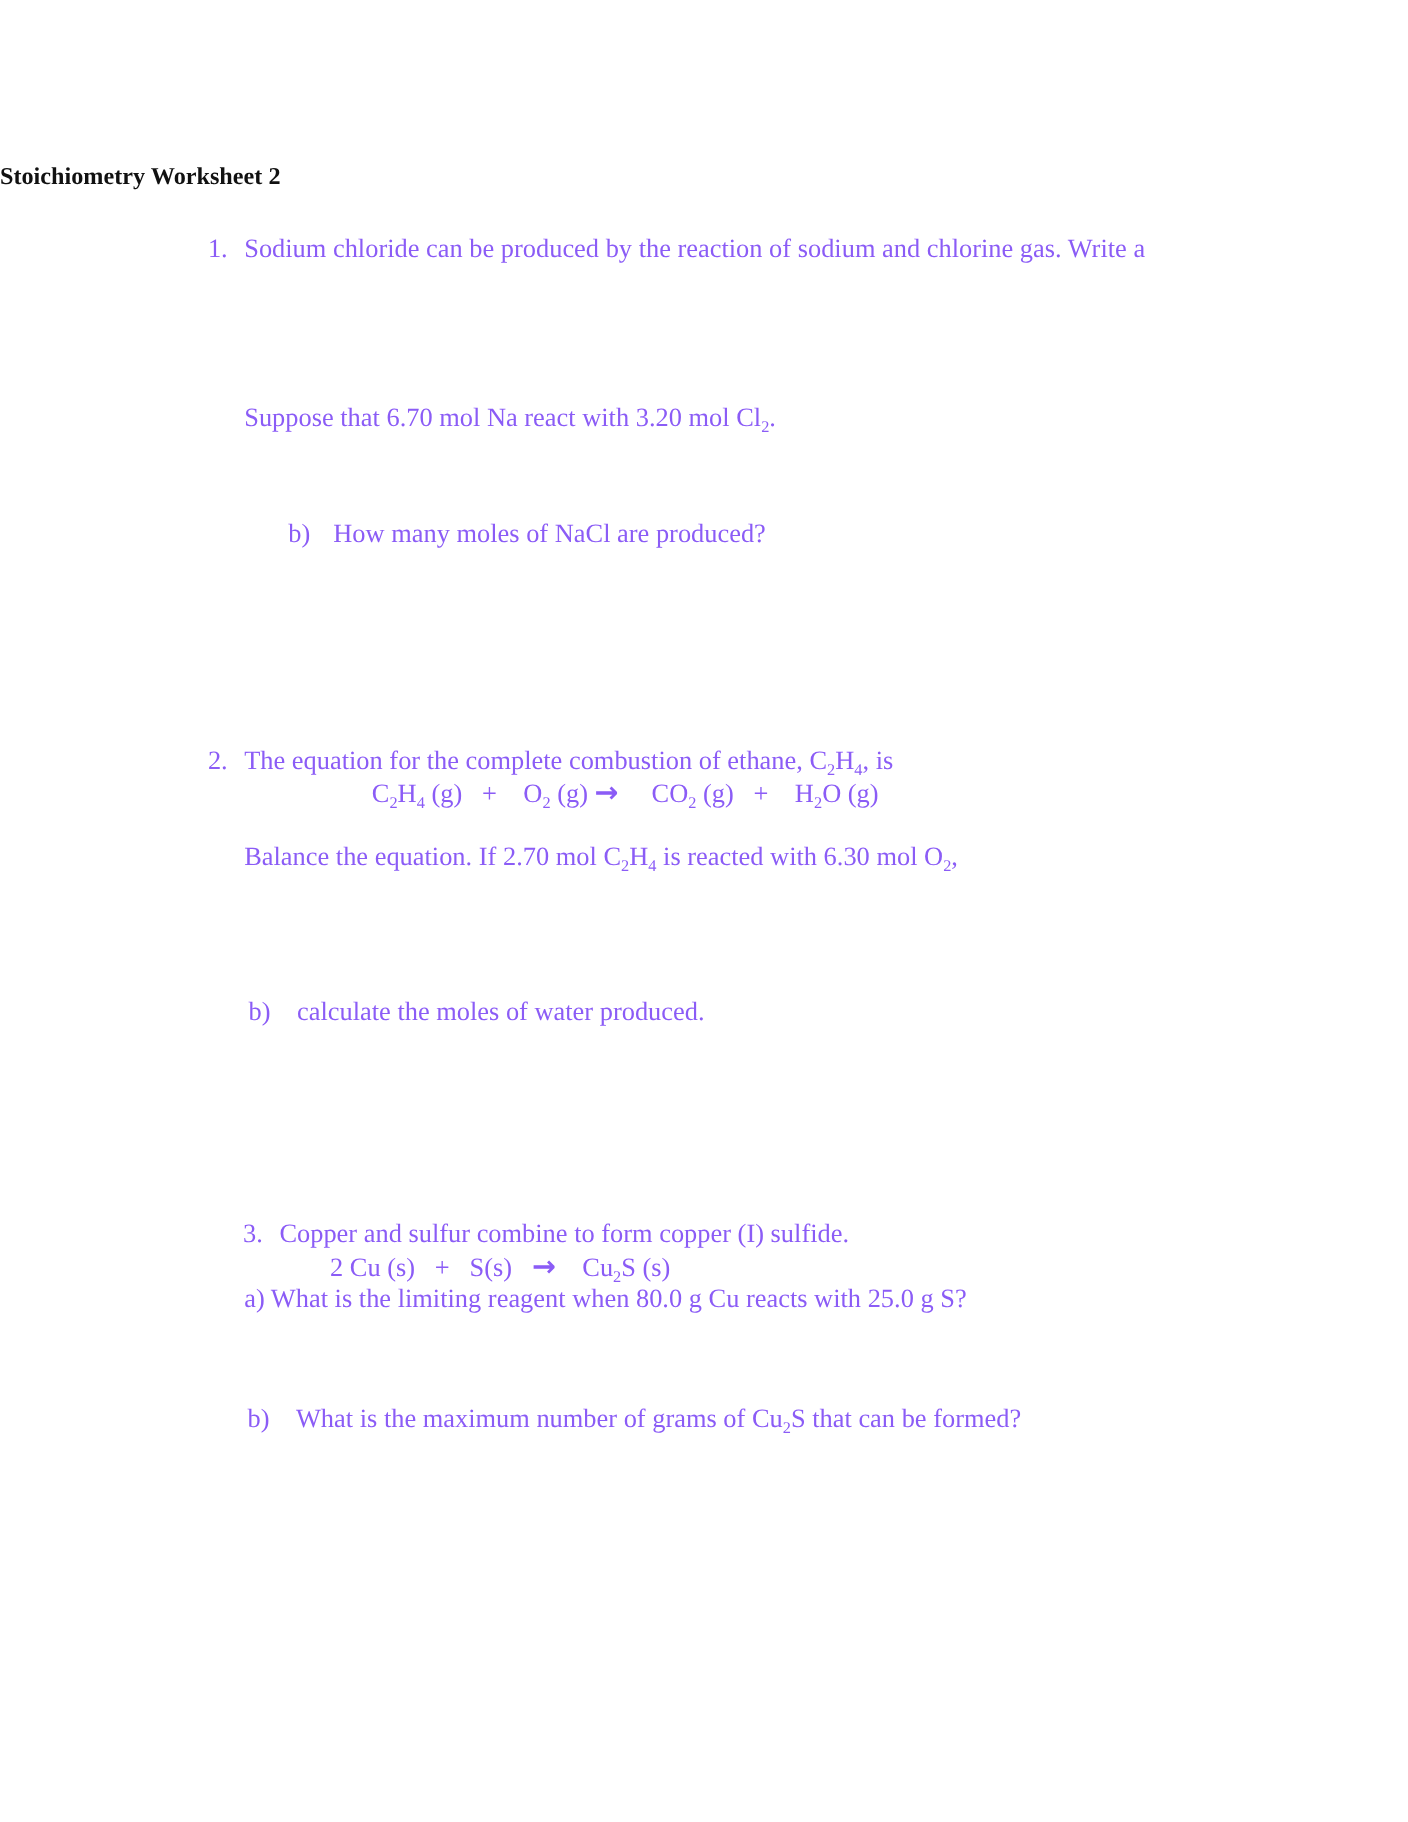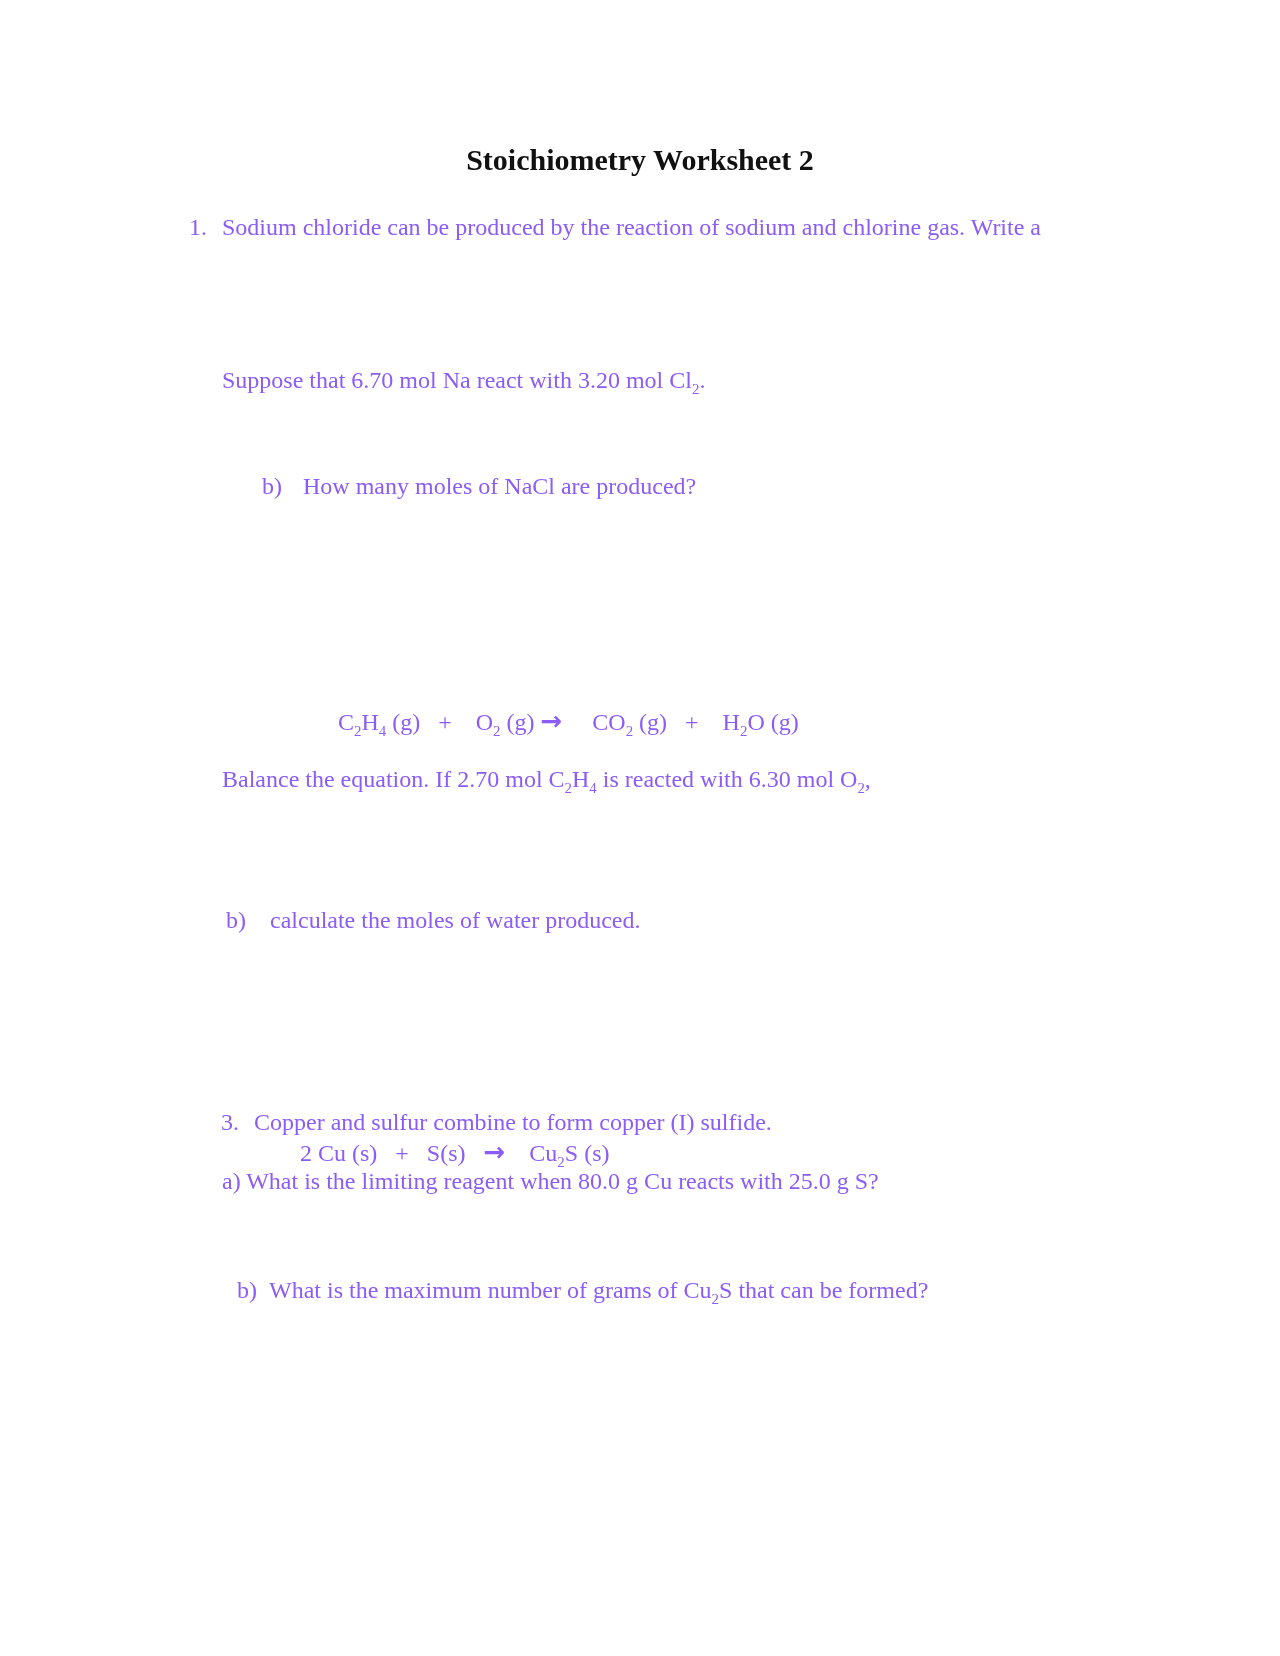--- a/index.html
+++ b/index.html
@@ -19,23 +19,22 @@
     position: absolute;
     white-space: pre;
     font-size: 24px;
     line-height: 29px;
     color: #8b5cf6;
   }
   .title {
     position: absolute;
     left: 0; right: 0;
     top: 143px;
-    text-align: center;
     font-weight: bold;
-    font-size: 30px;
+    font-size: 22px;
     line-height: 34px;
     color: #111111;
   }
   .num  { display: inline-block; width: 33px; }
   .lblA { display: inline-block; width: 41px; }
   .lblB { display: inline-block; width: 44px; }
   sub { font-size: 0.62em; line-height: 0; }
   .arrow {
     font-family: "DejaVu Sans", sans-serif;
     font-weight: 700;
@@ -49,29 +48,30 @@
 
   <div class="title">Stoichiometry Worksheet 2</div>
 
   <div class="line" style="left:189px; top:213px;"><span class="num">1.</span><span>Sodium chloride can be produced by the reaction of sodium and chlorine gas. Write a</span></div>
 
   <div class="line" style="left:222px; top:356px;margin-top:10px;"><span><span>Suppose that 6.70 mol Na react with 3.20 mol Cl</span><sub>2</sub><span>.</span></span></div>
 
 
   <div class="line" style="left:262px; top:472px;"><span class="lblA">b)</span><span>How many moles of NaCl are produced?</span></div>
 
+  <div class="line" style="left:189px; top:678px;"><span class="num">2.</span><span><span>The equation for the complete combustion of ethane, C</span><sub>2</sub><span>H</span><sub>4</sub><span>, is</span></span></div>
 
   <div class="line" style="left:300px; top:707px;margin-left:38px;"><span><span>C</span><sub>2</sub><span>H</span><sub>4</sub><span> (g)   +    O</span><sub>2</sub><span> (g) </span><span class="arrow">→</span><span>     CO</span><sub>2</sub><span> (g)   +    H</span><sub>2</sub><span>O (g)</span></span></div>
 
   <div class="line" style="left:222px; top:765px;"><span><span>Balance the equation. If 2.70 mol C</span><sub>2</sub><span>H</span><sub>4</sub><span> is reacted with 6.30 mol O</span><sub>2</sub><span>,</span></span></div>
 
 
   <div class="line" style="left:226px; top:906px;"><span class="lblB">b)</span><span>calculate the moles of water produced.</span></div>
 
   <div class="line" style="left:189px; top:1108px;margin-left:32px;"><span class="num">3.</span><span>Copper and sulfur combine to form copper (I) sulfide.</span></div>
 
   <div class="line" style="left:300px; top:1138px;"><span><span>2 Cu (s)   +   S(s)   </span><span class="arrow">→</span><span>    Cu</span><sub>2</sub><span>S (s)</span></span></div>
 
   <div class="line" style="left:222px; top:1167px;"><span>a) What is the limiting reagent when 80.0 g Cu reacts with 25.0 g S?</span></div>
 
-  <div class="line" style="left:225px; top:1276px;text-align:center;"><span class="lblB">b)</span><span><span>What is the maximum number of grams of Cu</span><sub>2</sub><span>S that can be formed?</span></span></div>
+  <div class="line" style="left:225px; top:1276px;"><span class="lblB">b)</span><span><span>What is the maximum number of grams of Cu</span><sub>2</sub><span>S that can be formed?</span></span></div>
 
 </div>
 
 </body></html>

